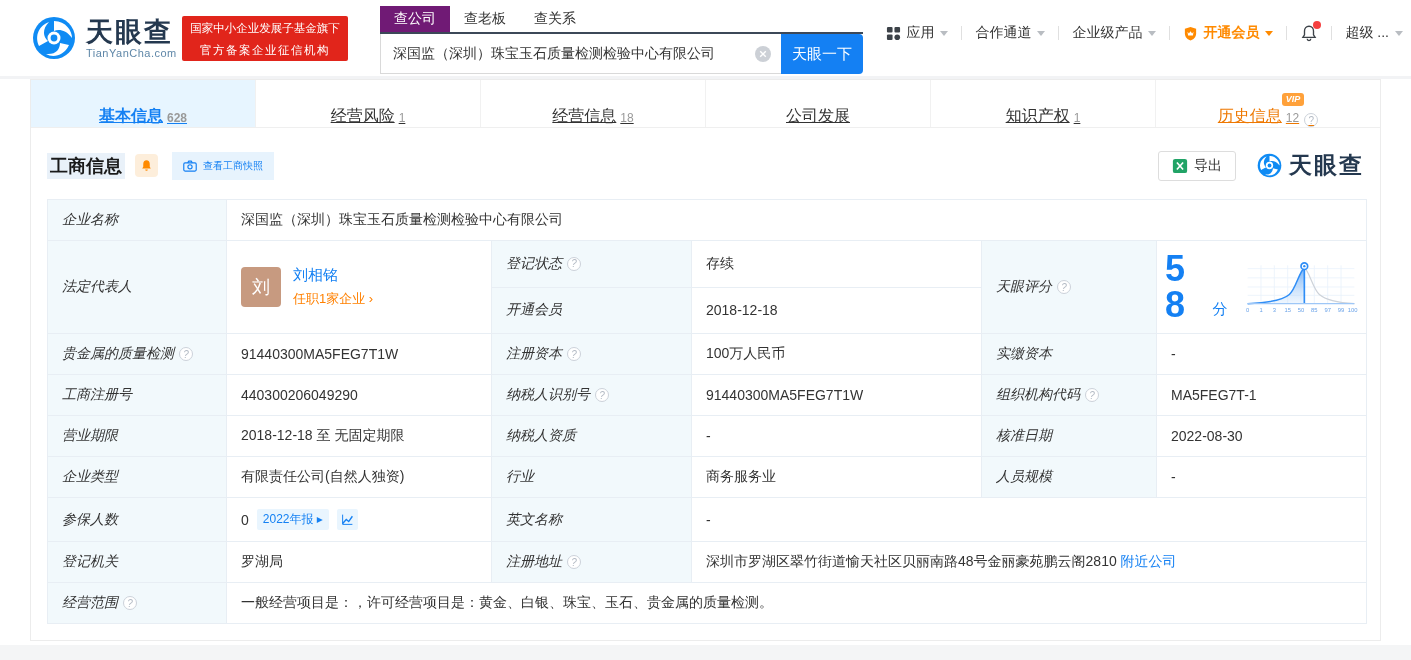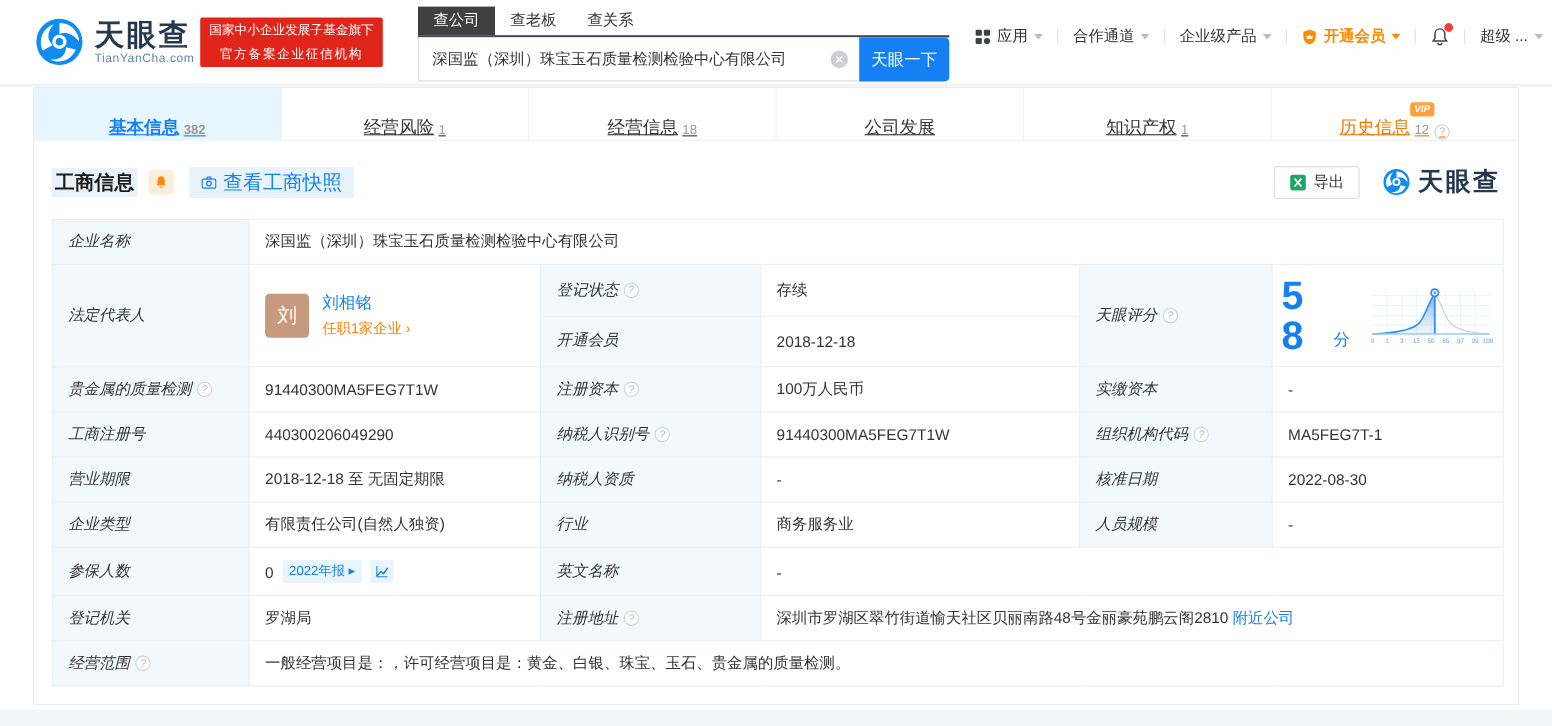--- a/index.html
+++ b/index.html
@@ -16,21 +16,21 @@
   .logo-name { font-size:27px; font-weight:bold; color:#24384f; letter-spacing:2px; line-height:30px;}
   .logo-domain { font-size:11px; color:#5f87a8; letter-spacing:.5px; }
 
   .gov-badge { position:absolute; left:182px; top:16px; width:166px; height:45px; background:#e1251b;
     color:#fff; font-size:11.5px; text-align:center; line-height:1.9; border-radius:2px; padding-top:2px;}
   .gov-badge .l2 { letter-spacing:1.5px; }
 
   .search { position:absolute; left:380px; top:6px; width:483px; }
   .search-tabs { display:flex; border-bottom:2px solid #3c4858; }
   .stab { padding:4px 14px 4px; font-size:14px; color:#333; cursor:pointer; }
-  .stab.active { background:#404040; color:#fff; }
+  .stab.active { background:#701a75; color:#fff; }
   .search-bar { display:flex; height:40px; }
   .search-input-wrap { position:relative; flex:1; }
   .search-input { width:100%; height:40px; border:1px solid #d9d9d9; border-right:none; border-top:none;
     padding:0 34px 0 12px; font-size:14px; color:#333; outline:none;
     font-family:"Liberation Sans","DejaVu Sans",sans-serif;}
   .clear-ic { position:absolute; right:10px; top:12px; width:16px; height:16px; cursor:pointer; }
   .search-btn { width:82px; height:40px; background:#1480f3; color:#fff; font-size:15px; border:none;
     cursor:pointer; border-radius:0 4px 4px 0; font-family:inherit; }
 
   .hmenu { position:absolute; right:8px; top:24px; display:flex; align-items:center; }
@@ -60,21 +60,21 @@
 
   .q { display:inline-flex; align-items:center; justify-content:center; width:14px; height:14px;
     border:1px solid #ccd2da; border-radius:50%; color:#b3bac4; font-size:10px; margin-left:5px;
     cursor:pointer; flex:none; background:#fff;}
 
   .sec-head { display:flex; align-items:center; padding:22px 16px 14px; }
   .sec-title { font-size:18px; font-weight:bold; color:#1a1a1a; background:#e9f1f9; padding:1px 3px; }
   .bell-chip { width:23px; height:23px; background:#fdeedb; border-radius:4px; display:inline-flex;
     align-items:center; justify-content:center; margin-left:10px; cursor:pointer;}
   .snap-btn { display:inline-flex; align-items:center; gap:6px; background:#e7f3fd; color:#1480f3;
-    font-size:18px; height:28px; padding:0 11px; border-radius:0; margin-left:14px; cursor:pointer; }
+    font-size:10px; height:28px; padding:0 11px; border-radius:0; margin-left:14px; cursor:pointer; }
   .spacer { flex:1; }
   .export-btn { display:inline-flex; align-items:center; gap:6px; background:#fff; border:1px solid #ddd;
     border-radius:3px; height:30px; padding:0 13px; font-size:14px; color:#333; cursor:pointer; }
   .wm { display:inline-flex; align-items:center; margin-left:20px; }
   .wm-txt { font-size:23px; font-weight:bold; color:#24384f; letter-spacing:2px; margin-left:6px; }
 
   
   table.info { width:1319px; margin:4px 16px 16px; border-collapse:collapse; table-layout:fixed; }
   table.info td { border:1px solid #e8eef4; padding:11px 14px; font-size:14px; color:#333;
     vertical-align:middle; word-break:break-all; }
@@ -194,21 +194,21 @@
   </div>
 </div>
 <div class="hdr-divider"></div>
 
 <div class="card">
 
   <div class="nav">
     <div class="ntab active">
       <span class="ntab-inner">
         <span>基本信息</span>
-        <span class="cnt">382</span>
+        <span class="cnt">628</span>
       </span>
     </div>
     <div class="ntab">
       <span class="ntab-inner">
         <span>经营风险</span>
         <span class="cnt">1</span>
       </span>
     </div>
     <div class="ntab">
       <span class="ntab-inner">

